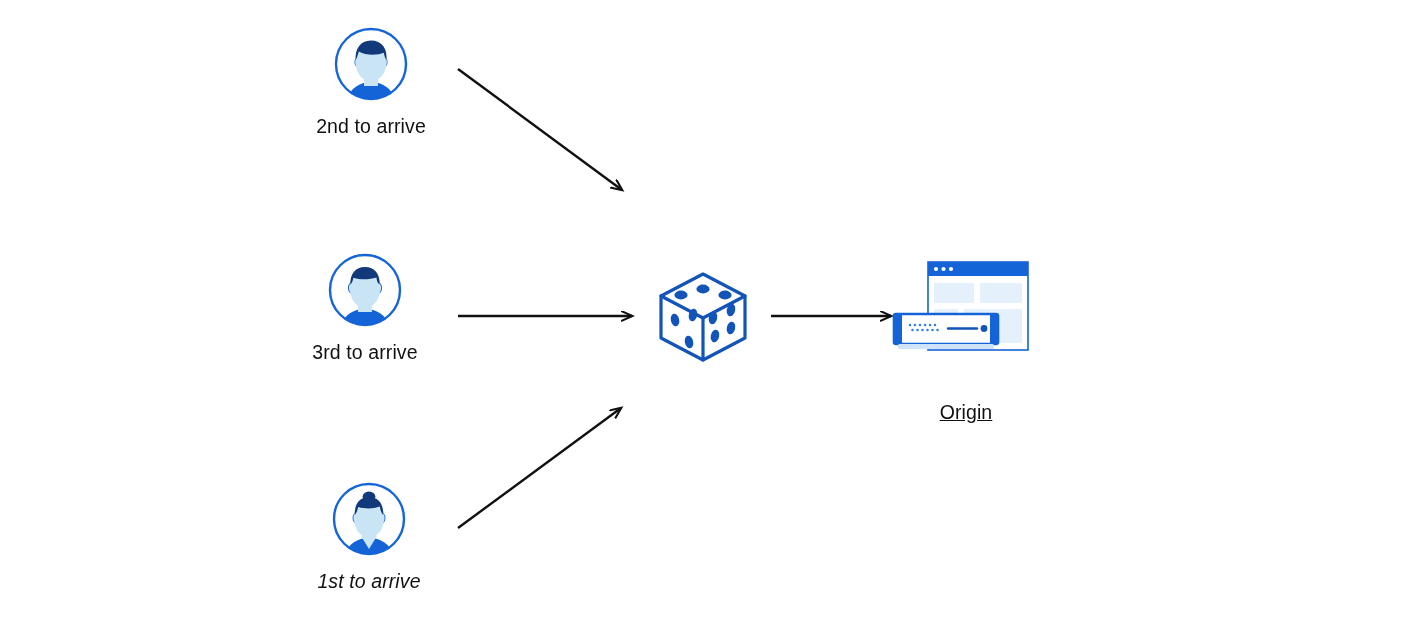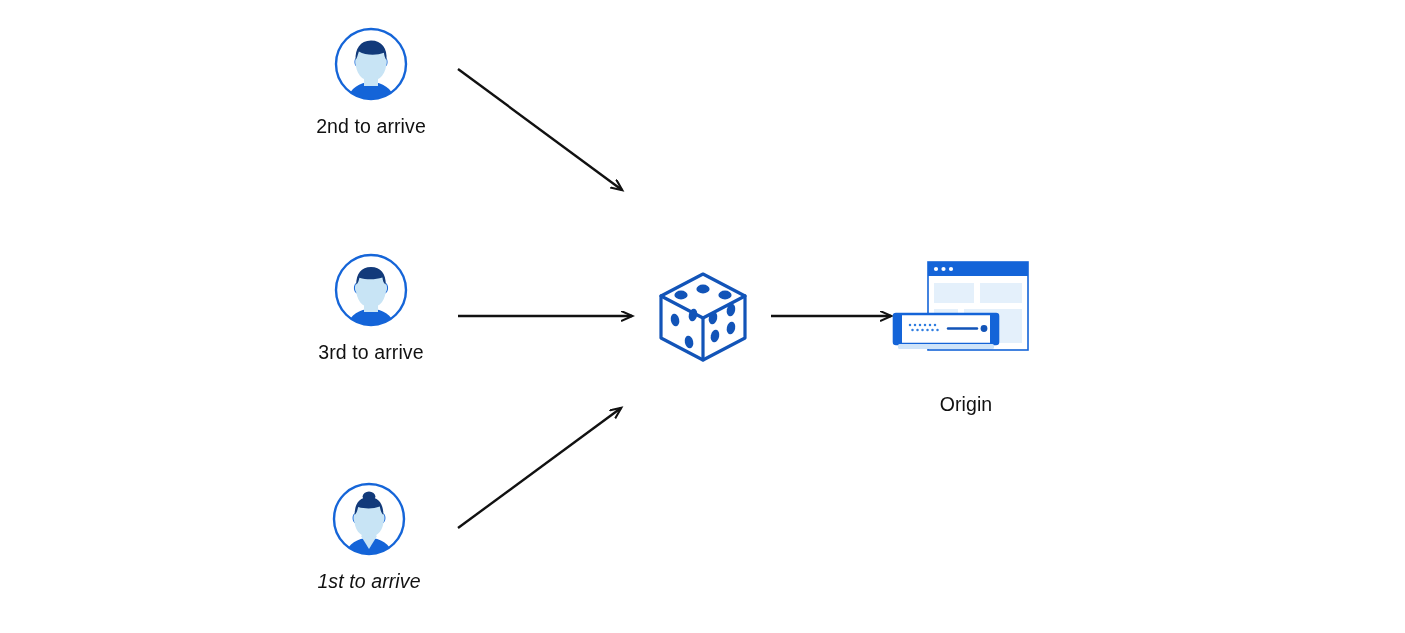--- a/index.html
+++ b/index.html
@@ -30,21 +30,21 @@
   .node-label {
     width: 100%;
     text-align: center;
     font-size: 19.5px;
     line-height: 24px;
     color: #111111;
     font-family: "Liberation Sans", sans-serif;
     letter-spacing: 0.1px;
   }
   .avatar-label { margin-top: 12px; }
-  .origin-label { margin-top: 20px; }
+  .origin-label { margin-top: 28px; text-decoration: underline; }
 
   .arrow-layer {
     position: absolute;
     left: 0;
     top: 0;
     width: 1405px;
     height: 633px;
     pointer-events: none;
   }
   .dice-node { width: 120px; }
@@ -85,21 +85,21 @@
           <ellipse cx="25.5" cy="36" rx="3.6" ry="5.4" fill="#c8e4f5" stroke="#1565d8" stroke-width="0.9"></ellipse>
           <ellipse cx="50.5" cy="36" rx="3.6" ry="5.4" fill="#c8e4f5" stroke="#1565d8" stroke-width="0.9"></ellipse>
           <path d="M38 17 c-11 0 -15.5 8 -15.5 19 c0 11 6.5 19 15.5 19 c9 0 15.5 -8 15.5 -19 c0 -11 -4.5 -19 -15.5 -19 z" fill="#c8e4f5"></path>
           <path d="M22.6 34 c-0.6 -11 4.5 -19.5 15.4 -19.5 c11 0 16.4 8 15.5 19.5 c-1.4 -1.2 -2.2 -4 -2.6 -7.2 c-6.6 2.6 -18.4 2.8 -25 -1.4 c-1.1 3.6 -2 6.9 -3.3 8.6 z" fill="#123a7a"></path>
         </g>
       </svg>
     </div>
     <div class="node-label avatar-label">2nd to arrive</div>
   </div>
 
-  <div class="node avatar-node" style="left:291px; top:252px;">
+  <div class="node avatar-node" style="left:285px; top:252px;">
     <div class="avatar-wrap">
       <svg width="76" height="76" viewBox="0 0 76 76">
         <clipPath id="clipB">
             <circle cx="38" cy="38" r="35"></circle>
           </clipPath>
         <circle cx="38" cy="38" r="35" fill="#ffffff" stroke="#1565d8" stroke-width="2.4"></circle>
         <g clip-path="url(#clipB)">
           <path d="M38 57 c-13 0 -22 7 -25 19 l50 0 c-3 -12 -12 -19 -25 -19 z" fill="#1464d8"></path>
           <path d="M31 48 l14 0 0 12 -14 0 z" fill="#c8e4f5"></path>
           <path d="M31 50 q7 7 14 0 l0 -6 -14 0 z" fill="#a9d3ee"></path>

